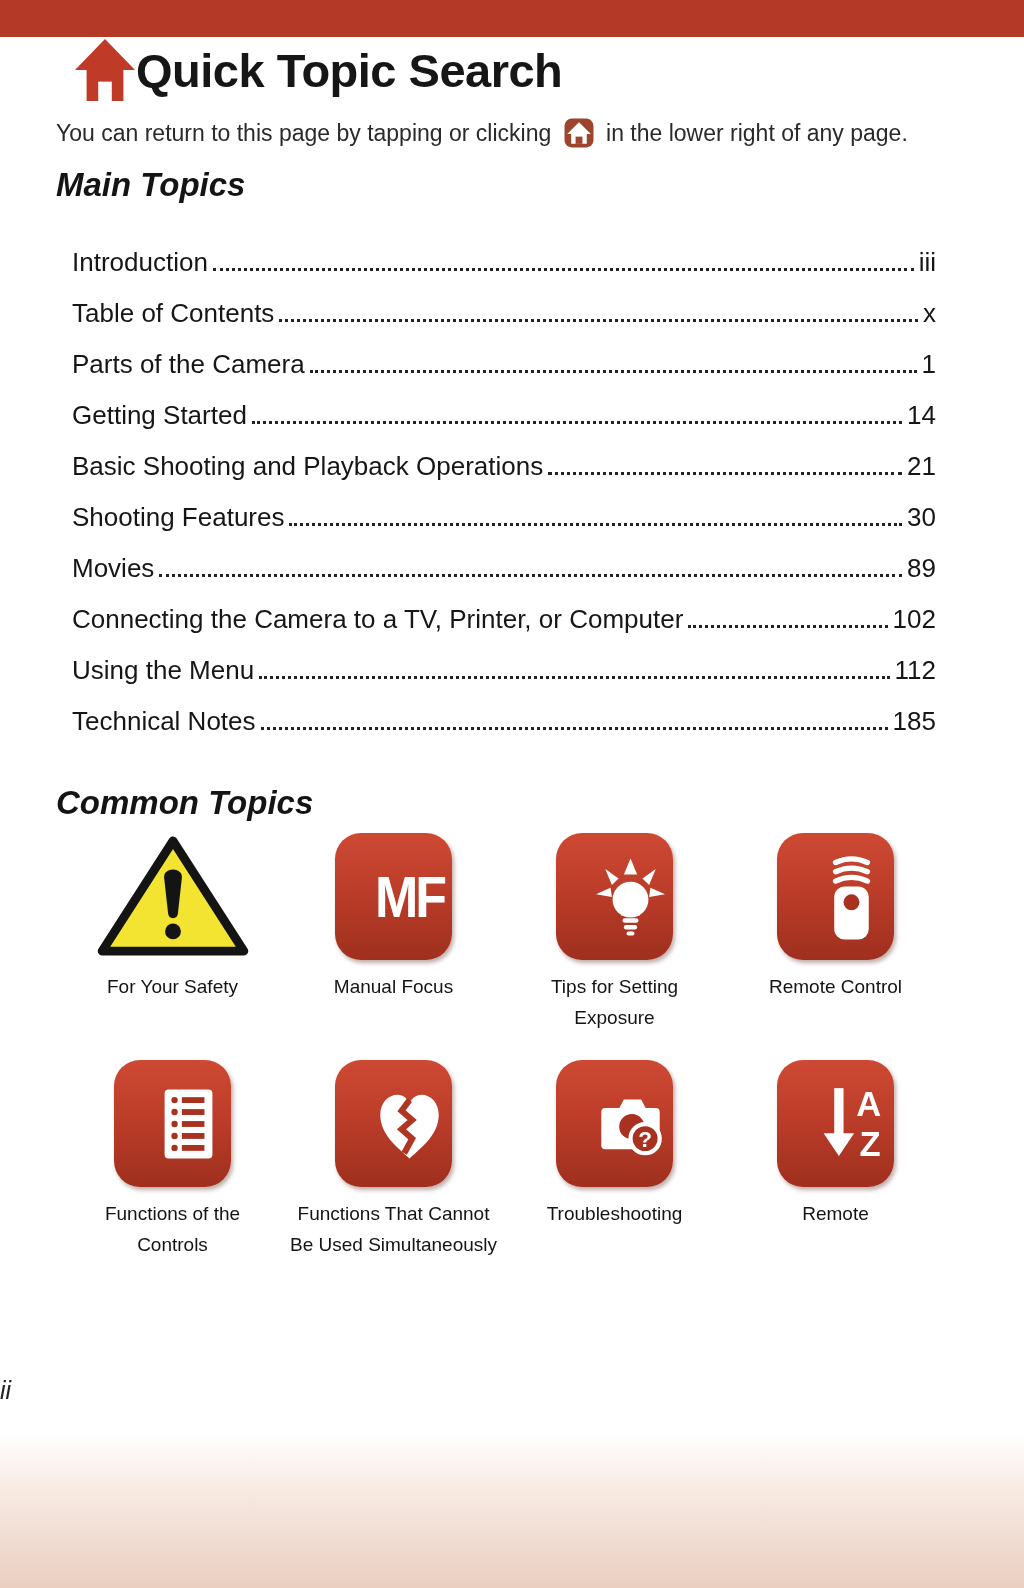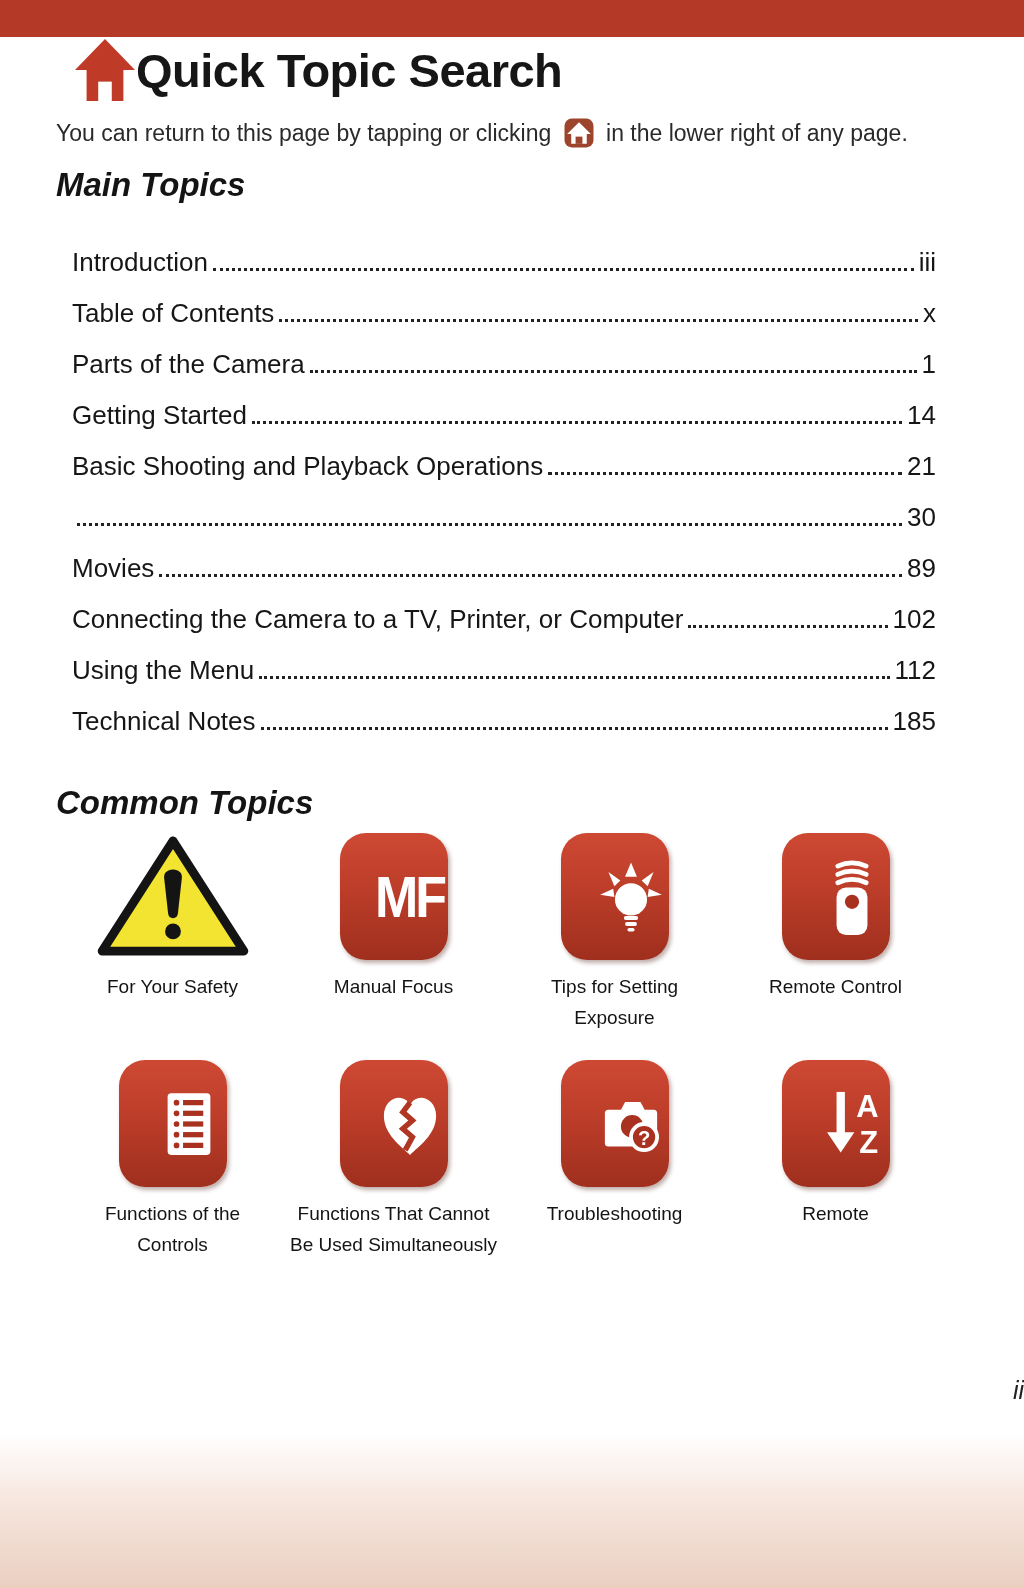--- a/index.html
+++ b/index.html
@@ -58,38 +58,38 @@
   }
   .tile-cell {
     display:flex; flex-direction:column; align-items:center;
     cursor:pointer;
   }
   .icon-box {
     height:127px; width:100%;
     display:flex; align-items:flex-end; justify-content:center;
   }
   .red-tile {
-    width:108px; height:127px; border-radius:26px;
+    width:117px; height:127px; border-radius:26px;
     background:linear-gradient(180deg,#ce4934 0%, #bc3d29 45%, #9f2f1e 100%);
     box-shadow:2px 3px 4px rgba(70,20,10,0.35);
     display:flex; align-items:center; justify-content:center;
     position:relative;
     padding-left:32px;
   }
   .mf-text {
     color:#ffffff; font-weight:700; font-size:52px; letter-spacing:-3px;
     transform:scaleY(1.12); line-height:1;
   }
   .tile-label {
     margin-top:11px; font-size:19px; line-height:31px;
     text-align:center; color:#141414; max-width:210px;
   }
   .page-number {
     position:absolute; top:1376px; left:0; width:100%;
-    text-align:right; font-size:25px; font-style:italic; color:#222;
+    text-align:left; font-size:25px; font-style:italic; color:#222;
   }
   .bottom-gradient {
     position:absolute; left:0; right:0; bottom:0; height:155px;
     background:linear-gradient(180deg,#ffffff 0%, #f7e8e0 40%, #eacfc1 100%);
   }
 </style>
 </head>
 <body>
 
 <div class="top-bar"></div>
@@ -138,20 +138,21 @@
     <span class="toc-label">Getting Started</span>
     <span class="toc-leader"></span>
     <span class="toc-page">14</span>
   </div>
   <div class="toc-row">
     <span class="toc-label">Basic Shooting and Playback Operations</span>
     <span class="toc-leader"></span>
     <span class="toc-page">21</span>
   </div>
   <div class="toc-row">
+    <span class="toc-label">Shooting Features</span>
     <span class="toc-leader"></span>
     <span class="toc-page">30</span>
   </div>
   <div class="toc-row">
     <span class="toc-label">Movies</span>
     <span class="toc-leader"></span>
     <span class="toc-page">89</span>
   </div>
   <div class="toc-row">
     <span class="toc-label">Connecting the Camera to a TV, Printer, or Computer</span>

